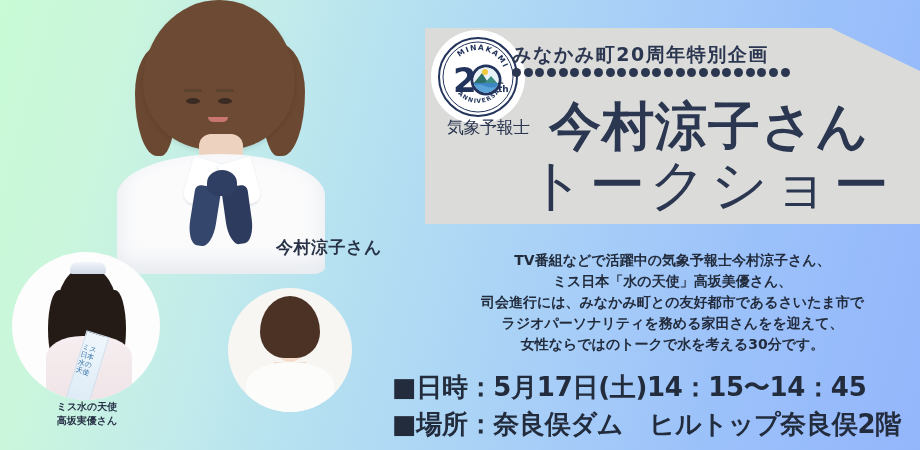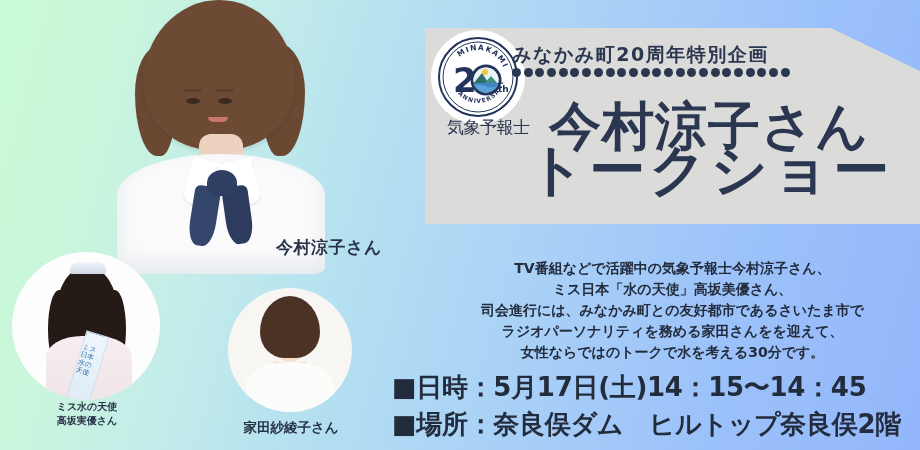--- a/index.html
+++ b/index.html
@@ -333,32 +333,32 @@
     position: absolute;
     left: 549px; top: 92px;
     font-size: 52px;
     font-weight: 700;
     color: #2b3750;
     letter-spacing: 1px;
     white-space: nowrap;
   }
   #headline-2 {
     position: absolute;
-    left: 528px; top: 133px;
+    left: 528px; top: 148px;
     font-size: 56px;
-    font-weight: 700;
+    font-weight: 400;
     color: #2b3750;
     letter-spacing: 4px;
     white-space: nowrap;
   }
 
   
   #body-copy {
     position: absolute;
-    left: 425px; top: 258px;
+    left: 425px; top: 250px;
     width: 495px;
     text-align: center;
     font-size: 14px;
     line-height: 21px;
     font-weight: 600;
     color: #232c3d;
     white-space: pre-line;
   }
 
   
@@ -413,21 +413,20 @@
   <div class="cap" id="cap-miss">ミス水の天使
 高坂実優さん</div>
 
   <div class="circ portrait-ieda">
     <div class="ieda-face"></div>
     <div class="ieda-hair"></div>
     <div class="ieda-neckline"></div>
     <div class="ieda-body"></div>
   </div>
 
-  <div class="cap" id="cap-ieda">家田紗綾子さん</div>
 
   <div id="panel"></div>
 
   <div id="logo">
     <svg width="86" height="86" viewBox="0 0 86 86" aria-hidden="true">
       <circle cx="43" cy="43" r="39" fill="none" stroke="#22345c" stroke-width="2"></circle>
       <circle cx="43" cy="43" r="35" fill="none" stroke="#22345c" stroke-width="1"></circle>
       <path id="arcTop" d="M 16 43 A 27 27 0 0 1 70 43" fill="none"></path>
       <path id="arcBot" d="M 17 43 A 26 26 0 0 0 69 43" fill="none"></path>
       <text font-size="7.5" font-family="'DejaVu Sans','Liberation Sans',sans-serif" font-weight="700" fill="#22345c" letter-spacing="1.2">

